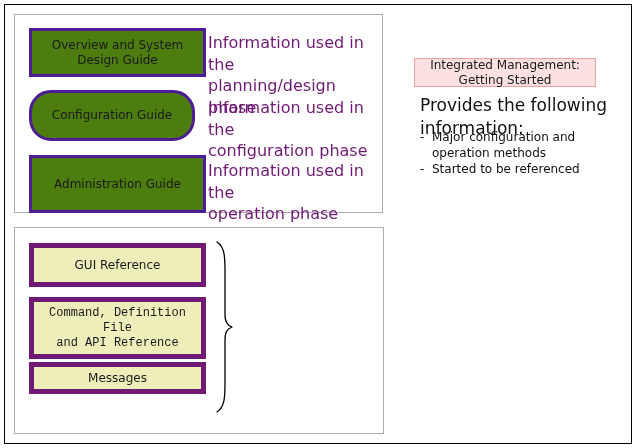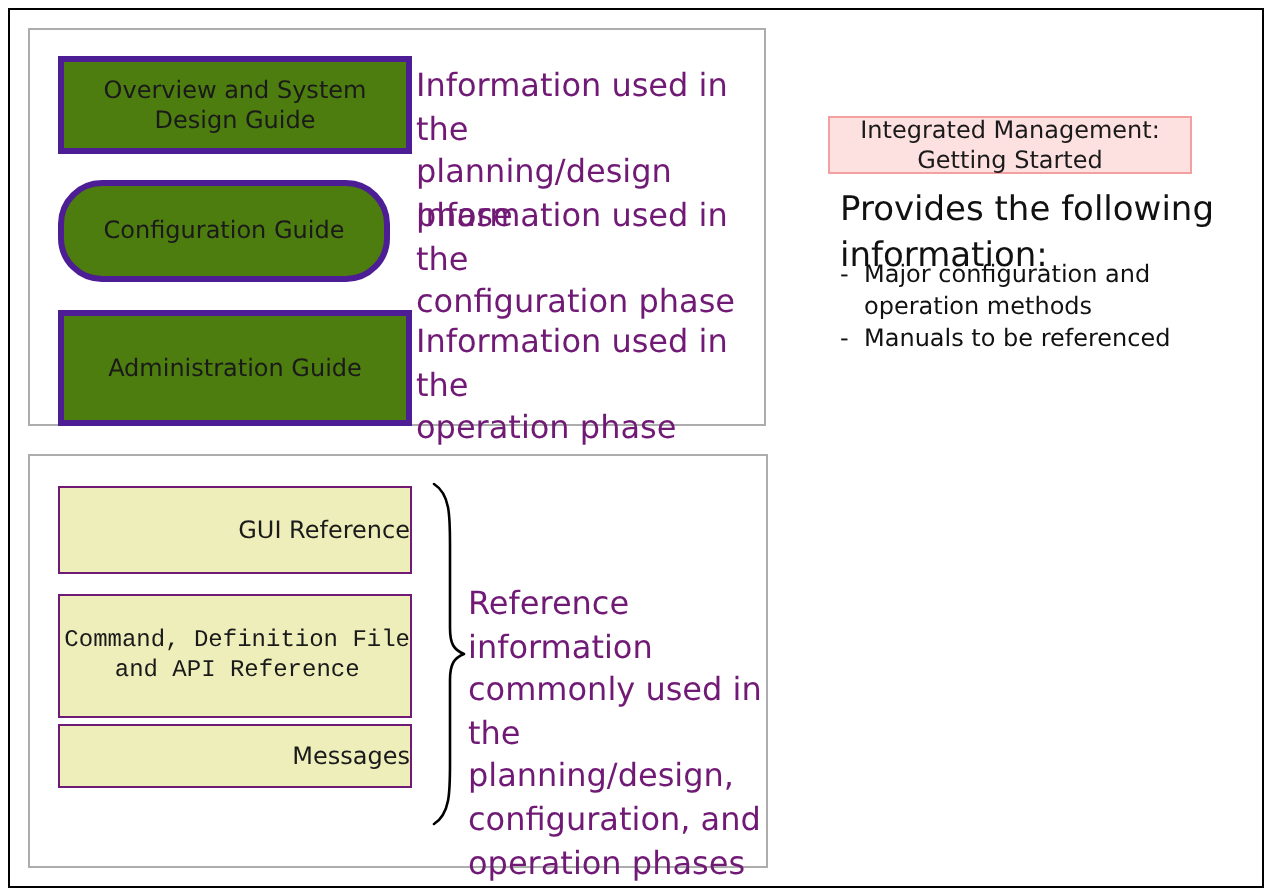--- a/index.html
+++ b/index.html
@@ -43,22 +43,21 @@
     line-height: 1.25;
     color: #1a1a1a;
     font-size: 12px;
   }
   .box-orange {
     background: #4d7c0f;
     border: 3px solid #4c1d95;
   }
   .box-yellow {
     background: #eeeebb;
-    border: 1px solid #701a75;
-    justify-content: flex-end;
+    border: 5px solid #701a75;
   }
   .box-pink {
     background: #fde0e0;
     border: 1px solid #f4a0a0;
   }
   .note {
     position: absolute;
     font-size: 16px;
     line-height: 1.35;
     color: #701a75;
@@ -141,40 +140,35 @@
     <span style="white-space:pre-line;">Messages</span>
   </div>
 
   <div class="brace-wrap">
     <svg width="26" height="174" viewBox="0 0 26 174" fill="none" xmlns="http://www.w3.org/2000/svg" aria-hidden="true">
       <path d="M7 2 C 15 7, 15 18, 15 32 L 15 74 C 15 82, 17 85, 22 87
                C 17 89, 15 92, 15 100 L 15 142 C 15 156, 15 167, 7 172" stroke="#000000" stroke-width="1.3" fill="none" stroke-linecap="round" stroke-linejoin="round"></path>
     </svg>
   </div>
 
-  <div class="note" style="left: 234px; top: 291px; width: 150px; white-space: pre-line;">Reference information
-commonly used in the
-planning/design,
-configuration, and
-operation phases</div>
 
   <div class="box box-pink" style="left:414px; top:29px; width:182px; height:29px;margin-top:29px;">
     <span style="white-space:pre-line;">Integrated Management:
 Getting Started</span>
   </div>
 
   <div class="rt-title" style="left: 420px; top: 94px; width: 200px; white-space: pre-line;">Provides the following
 information:</div>
 
   <div class="rt-list" style="left:420px; top:129px; width:205px;">
     <div class="li">
       <span class="dash">-</span>
       <span class="litxt" style="white-space:pre-line;">Major configuration and
 operation methods</span>
     </div>
     <div class="li">
       <span class="dash">-</span>
-      <span class="litxt" style="white-space:pre-line;">Manuals to be referenced</span>
+      <span class="litxt" style="white-space:pre-line;">Started to be referenced</span>
     </div>
   </div>
 
 
 </div>
 
 </body></html>

